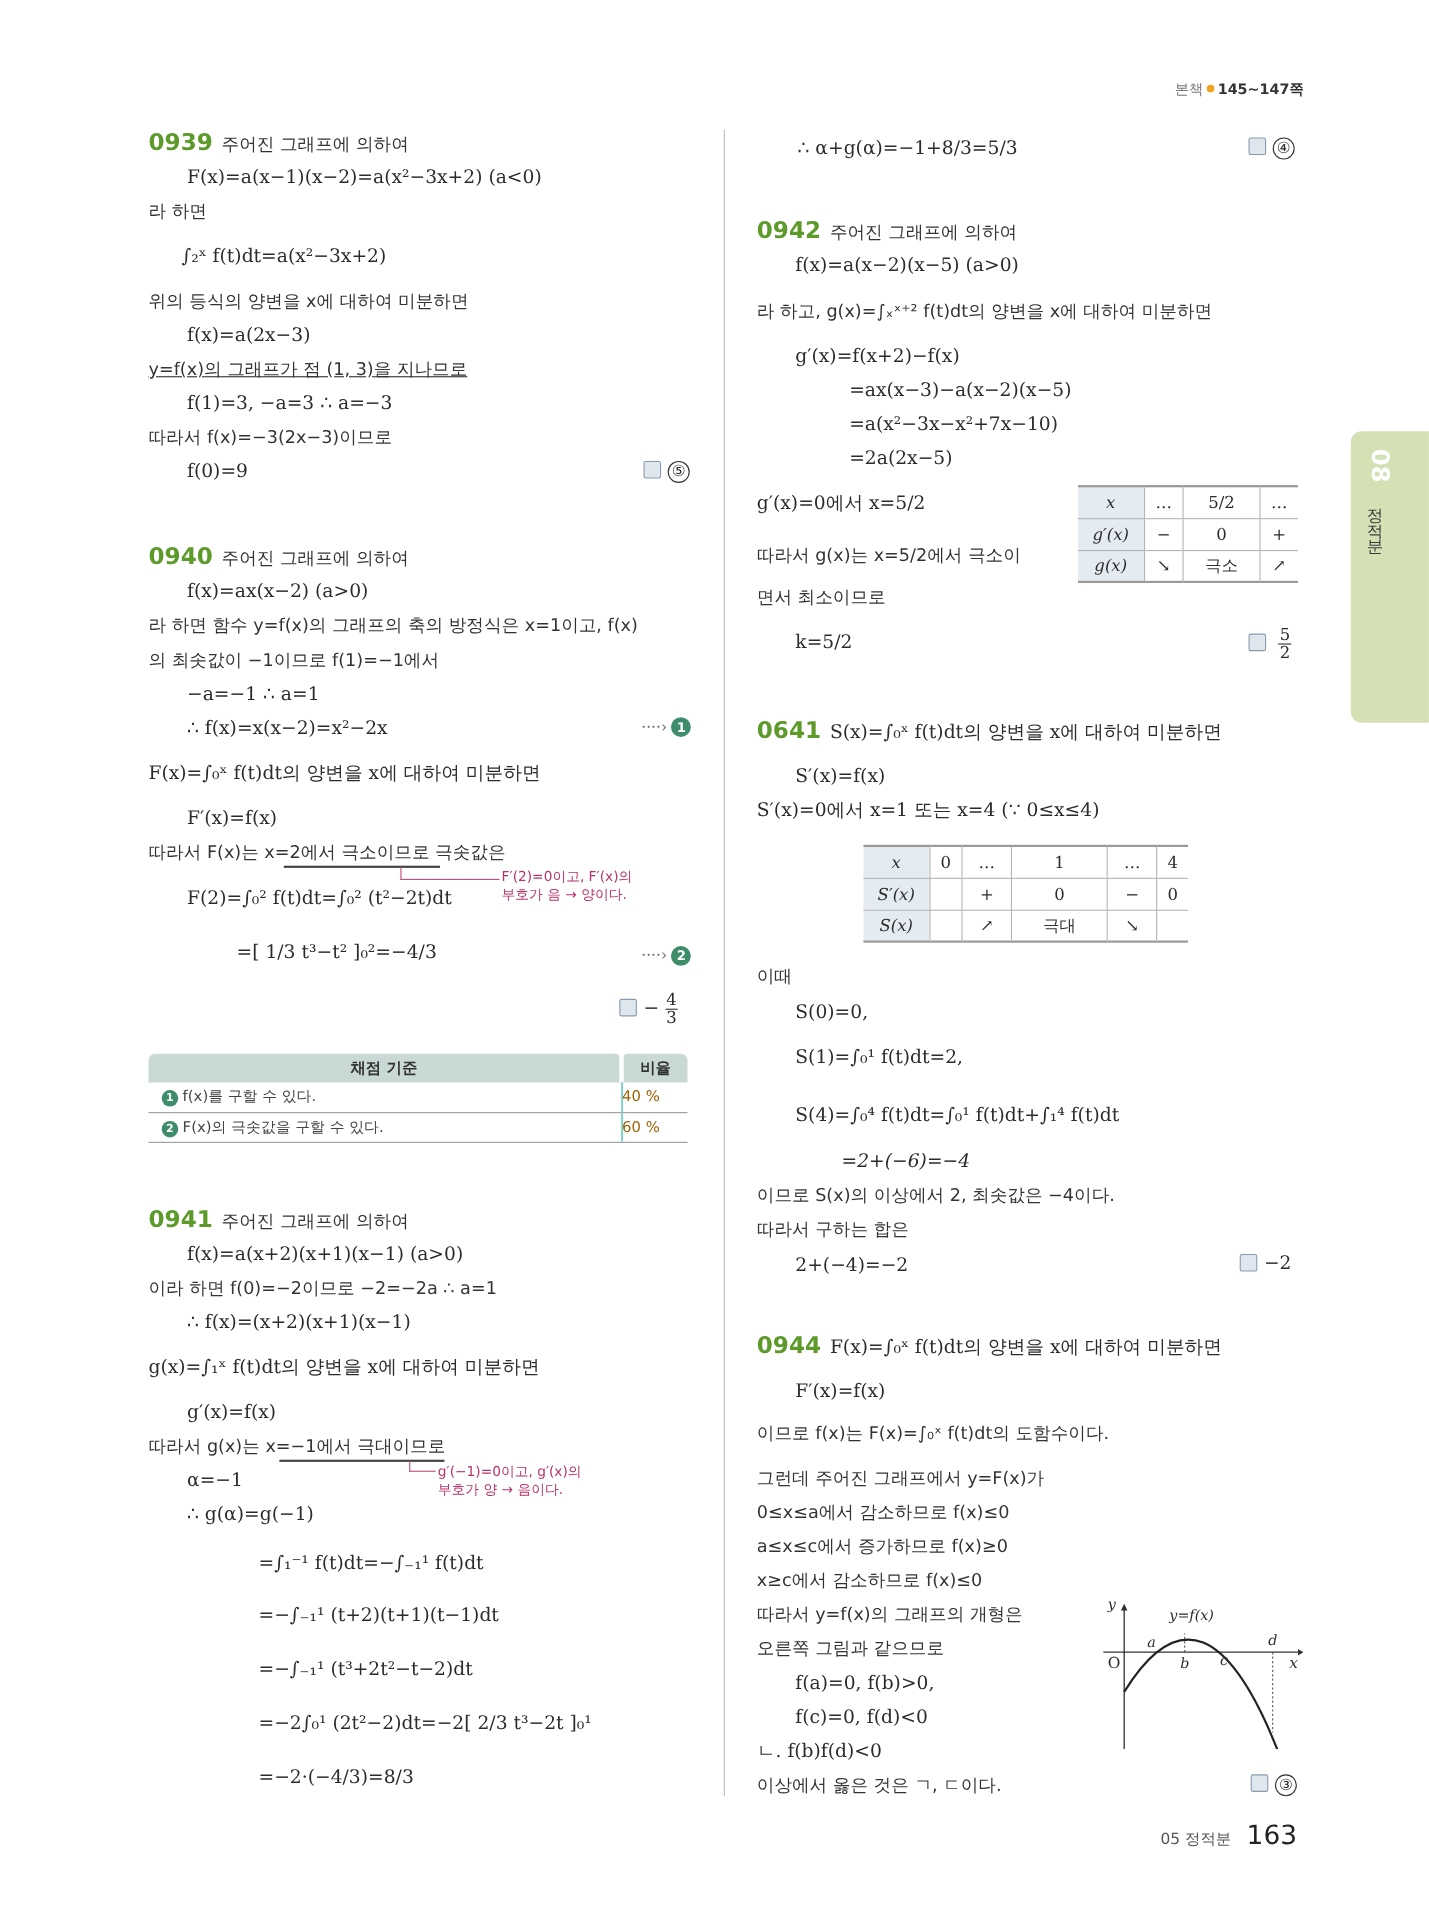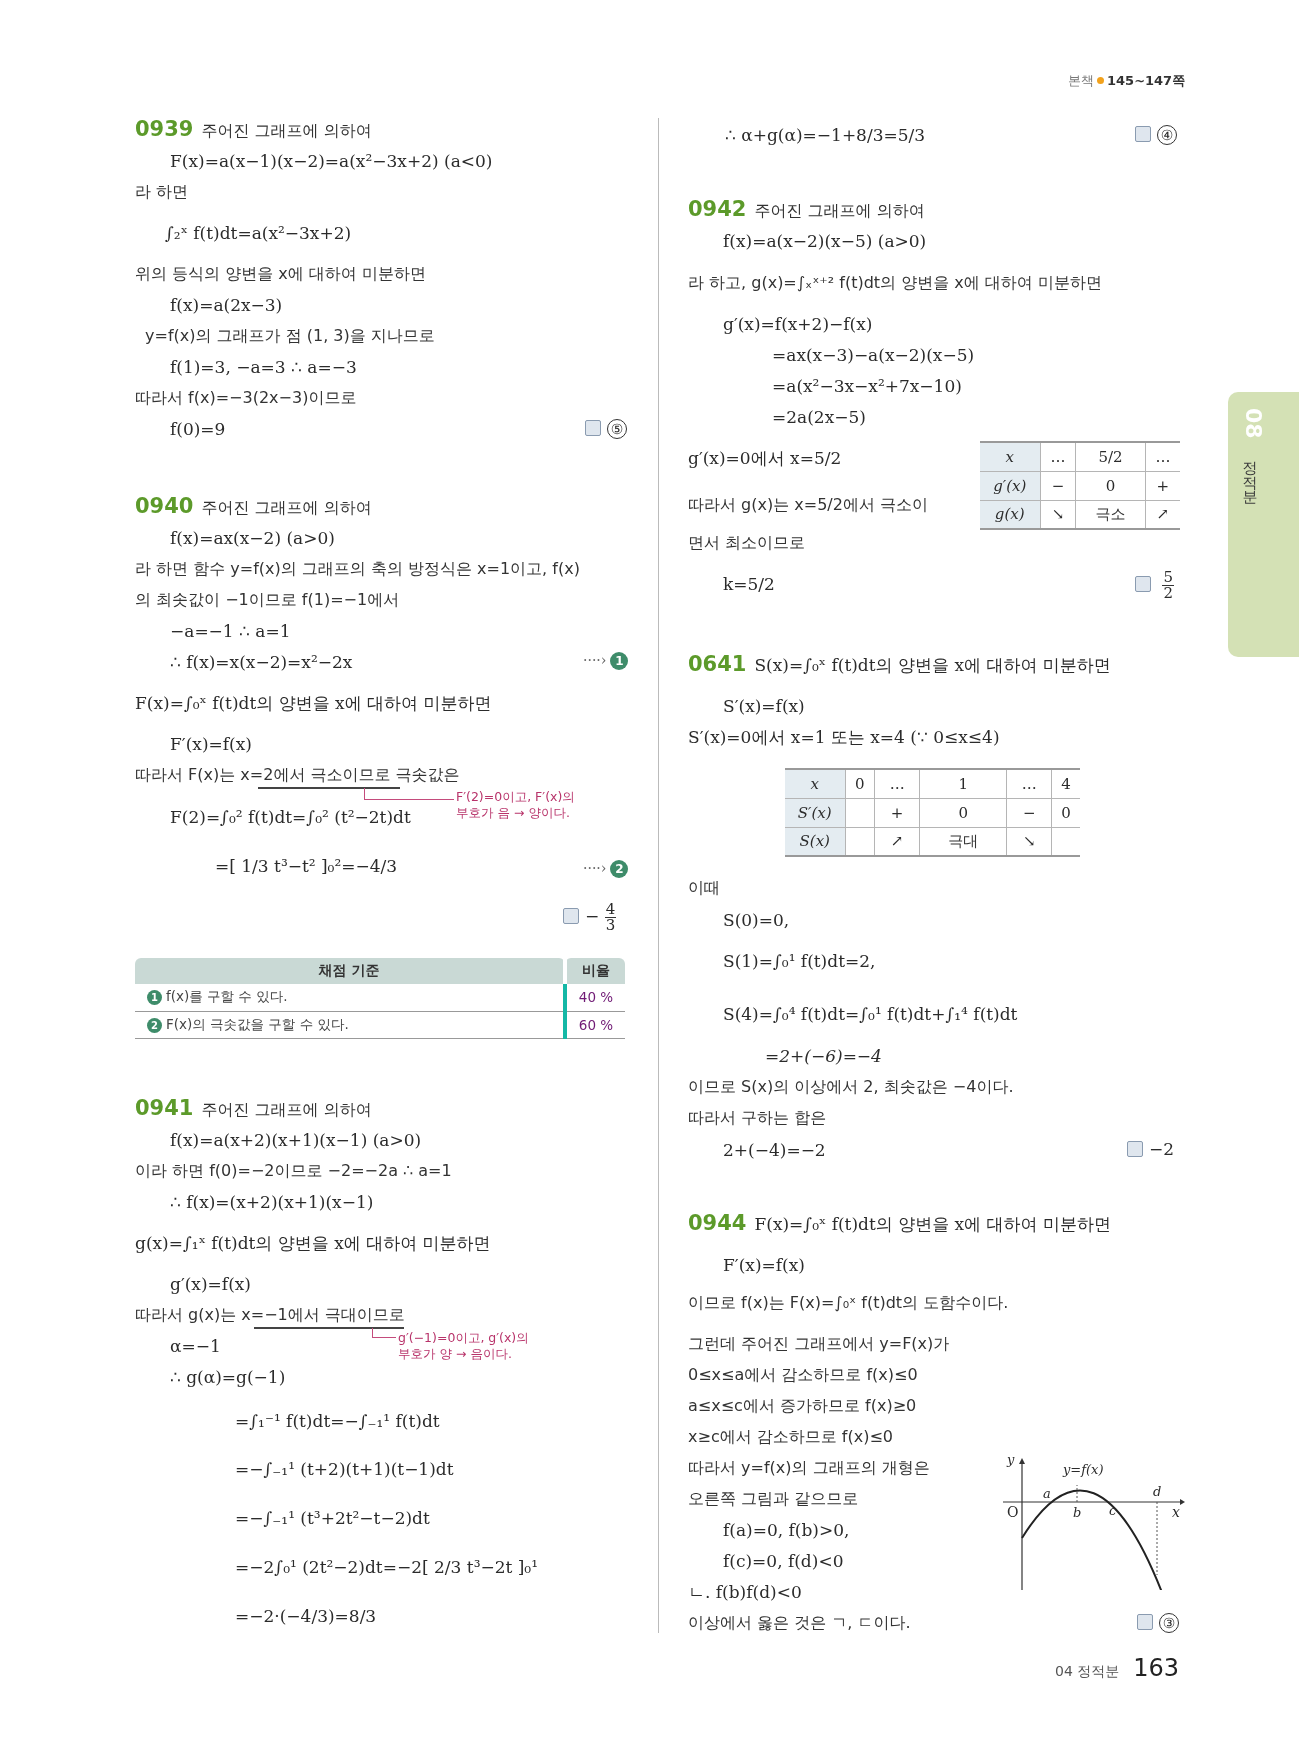--- a/index.html
+++ b/index.html
@@ -19,21 +19,21 @@
   .ans .mark { display: inline-block; width: 16px; height: 16px; border: 1.5px solid #8a9bb0; border-radius: 2px; background: #dfe6ee; vertical-align: -2px; margin-right: 6px; }
   .circled { display: inline-block; width: 20px; height: 20px; border: 1.5px solid #333; border-radius: 50%; text-align: center; line-height: 18px; font-size: 14px; }
   .step { position: absolute; font-size: 14px; color: #666; white-space: nowrap; }
   .step .badge { display: inline-block; width: 18px; height: 18px; border-radius: 50%; background: #3e8c6a; color: #fff; font-family: "DejaVu Sans", sans-serif; font-size: 12px; font-weight: bold; text-align: center; line-height: 18px; margin-left: 4px; }
   .note { position: absolute; font-family: "DejaVu Sans", sans-serif; font-size: 12.5px; color: #b8336a; line-height: 16px; white-space: nowrap; }
   .bracket { position: absolute; border-left: 1.5px solid #c44b7c; border-bottom: 1.5px solid #c44b7c; }
   .underline { position: absolute; height: 1.5px; background: #444; }
   table { border-collapse: collapse; position: absolute; }
   .grading th { background: #c9d9d5; font-family: "DejaVu Sans", sans-serif; font-size: 14px; height: 26px; color: #333; }
   .grading td { font-family: "DejaVu Sans", sans-serif; font-size: 13.5px; height: 27px; border-bottom: 1px solid #999; color: #444; }
-  .grading td.rate { text-align: center; border-left: 4px solid #14b8a6; color: #701a75; }
+  .grading td.rate { text-align: left; border-left: 1px solid #14b8a6; color: #a16207; }
   .grading .gbadge { display: inline-block; width: 15px; height: 15px; border-radius: 50%; background: #3e8c6a; color: #fff; font-size: 10px; font-weight: bold; text-align: center; line-height: 15px; margin: 0 4px 0 12px; }
   .vtable td { border: 1px solid #b5b5b5; text-align: center; font-size: 15px; height: 29px; }
   .vtable td.hd { background: #e4ecf1; font-style: italic; }
   .vtable tr:first-child td { border-top: 2px solid #999; }
   .vtable tr:last-child td { border-bottom: 2px solid #999; }
   .vtable td:first-child { border-left: none; }
   .vtable td:last-child { border-right: none; }
   .frac { display: inline-block; vertical-align: middle; text-align: center; font-size: 15px; line-height: 15px; }
   .frac span { display: block; }
   .frac .top { border-bottom: 1px solid #333; padding: 0 1px; }
@@ -56,21 +56,21 @@
 </div>
 
 <div class="line" style="left:135px;top:118px;">
   <span class="pnum">0939</span><span class="kor">주어진 그래프에 의하여</span>
 </div>
 <div class="line" style="left:170px;top:150px;">F(x)=a(x−1)(x−2)=a(x²−3x+2) (a&lt;0)</div>
 <div class="line kor" style="left:135px;top:181px;">라 하면</div>
 <div class="line" style="left:165px;top:222px;">∫₂ˣ f(t)dt=a(x²−3x+2)</div>
 <div class="line kor" style="left:135px;top:263px;">위의 등식의 양변을 x에 대하여 미분하면</div>
 <div class="line" style="left:170px;top:294px;">f(x)=a(2x−3)</div>
-<div class="line kor" style="left:145px;top:325px;">y=f(x)의 그래프가 점 (1, 3)을 지나므로</div>
+<div class="line kor" style="left:135px;top:325px;text-decoration:underline;">y=f(x)의 그래프가 점 (1, 3)을 지나므로</div>
 <div class="line" style="left:170px;top:356px;">f(1)=3,      −a=3      ∴ a=−3</div>
 <div class="line kor" style="left:135px;top:387px;">따라서 f(x)=−3(2x−3)이므로</div>
 <div class="line" style="left:170px;top:418px;">f(0)=9</div>
 <div class="ans" style="left:585px;top:418px;">
   <span class="mark"></span><span class="circled">⑤</span>
 </div>
 
 <div class="line" style="left:135px;top:495px;">
   <span class="pnum">0940</span><span class="kor">주어진 그래프에 의하여</span>
 </div>
@@ -260,14 +260,14 @@
   <span style="position:absolute;left:177px;top:54px;font-style:italic;font-size:14px;">x</span>
   <span style="position:absolute;left:12px;top:54px;font-size:14px;">O</span>
   <span style="position:absolute;left:68px;top:12px;font-style:italic;font-size:13px;">y=f(x)</span>
   <span style="position:absolute;left:48px;top:36px;font-style:italic;font-size:13px;">a</span>
   <span style="position:absolute;left:78px;top:55px;font-style:italic;font-size:13px;">b</span>
   <span style="position:absolute;left:114px;top:53px;font-style:italic;font-size:13px;">c</span>
   <span style="position:absolute;left:158px;top:34px;font-style:italic;font-size:13px;">d</span>
 </div>
 
 <div class="footer">
-  <span class="chap">04 정적분</span><span class="pg">163</span>
+  <span class="chap">05 정적분</span><span class="pg">163</span>
 </div>
 
 </body></html>

